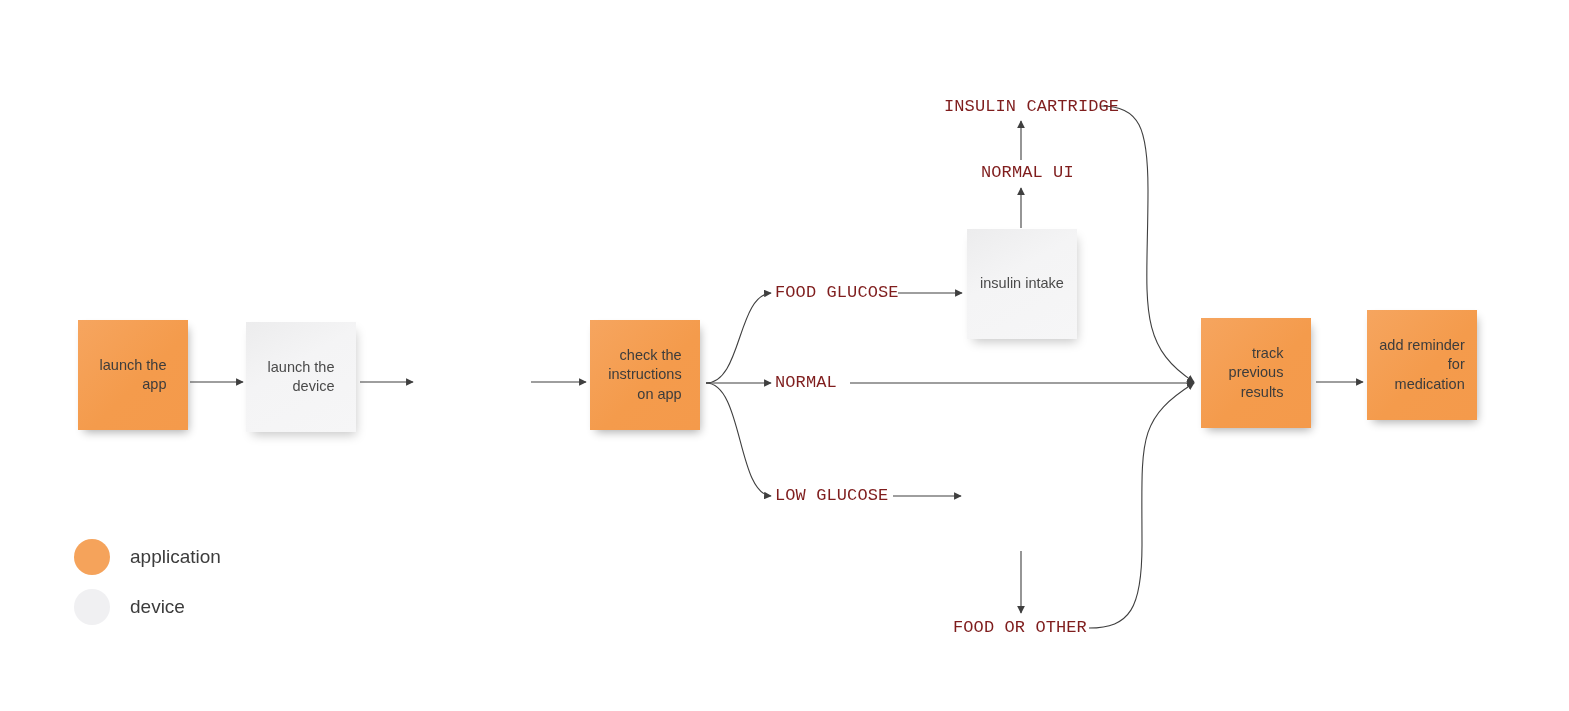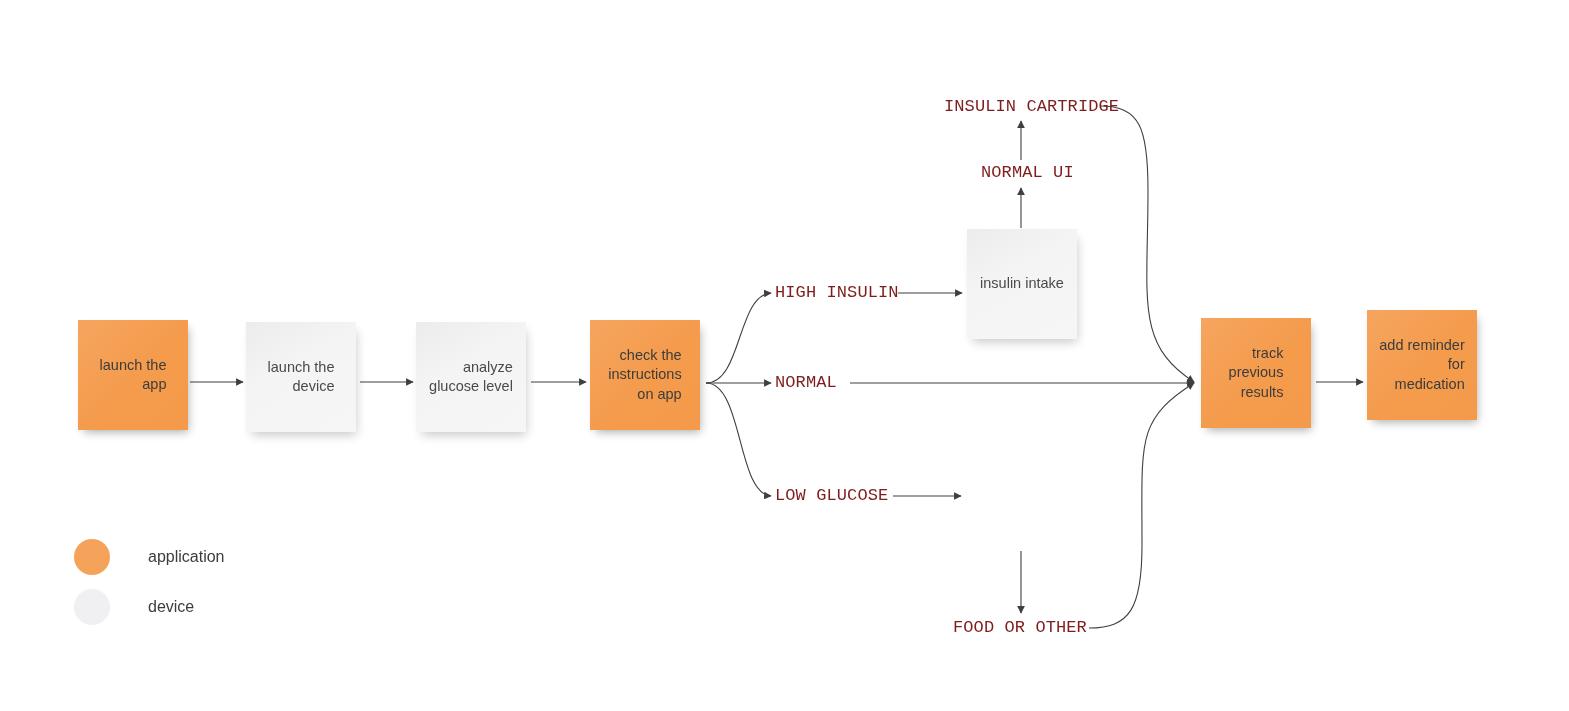--- a/index.html
+++ b/index.html
@@ -71,22 +71,22 @@
   }
   .legend-dot {
     width: 36px;
     height: 36px;
     border-radius: 50%;
     flex: none;
   }
   .legend-dot.app { background: #f5a35b; }
   .legend-dot.device { background: #f0f0f2; }
   .legend-label {
-    margin-left: 38px;
-    font-size: 16px;
+    margin-left: 20px;
+    font-size: 19px;
     color: #3c3c3c;
   }
 </style>
 </head>
 <body>
 
 <div id="canvas">
 
   <svg id="wires" viewBox="0 0 1569 711">
     <defs>
@@ -127,39 +127,37 @@
       <path d="M 1316 382 L 1363 382"></path>
     </g>
   </svg>
 
   <div class="node app" style="left:78px; top:320px;">launch the
 app</div>
 
   <div class="node device" style="left:246px; top:322px;">launch the
 device</div>
 
-  <div class="node device" style="left:416px; top:322px;">analyze
-glucose level</div>
 
   <div class="node app" style="left:590px; top:320px;">check the
 instructions
 on app</div>
 
   <div class="node device" style="left:967px; top:229px;">insulin intake</div>
 
 
   <div class="node app" style="left:1201px; top:318px;">track
 previous
 results</div>
 
   <div class="node app" style="left:1367px; top:310px;">add reminder
 for
 medication</div>
 
-  <div class="edge-label" style="left:775px; top:284px;">HIGH INSULIN</div>
+  <div class="edge-label" style="left:775px; top:284px;">FOOD GLUCOSE</div>
 
   <div class="edge-label" style="left:775px; top:374px;">NORMAL</div>
 
   <div class="edge-label" style="left:775px; top:487px;">LOW GLUCOSE</div>
 
   <div class="edge-label" style="left:981px; top:164px;">NORMAL UI</div>
 
   <div class="edge-label" style="left:944px; top:98px;">INSULIN CARTRIDGE</div>
 
   <div class="edge-label" style="left:953px; top:619px;">FOOD OR OTHER</div>

